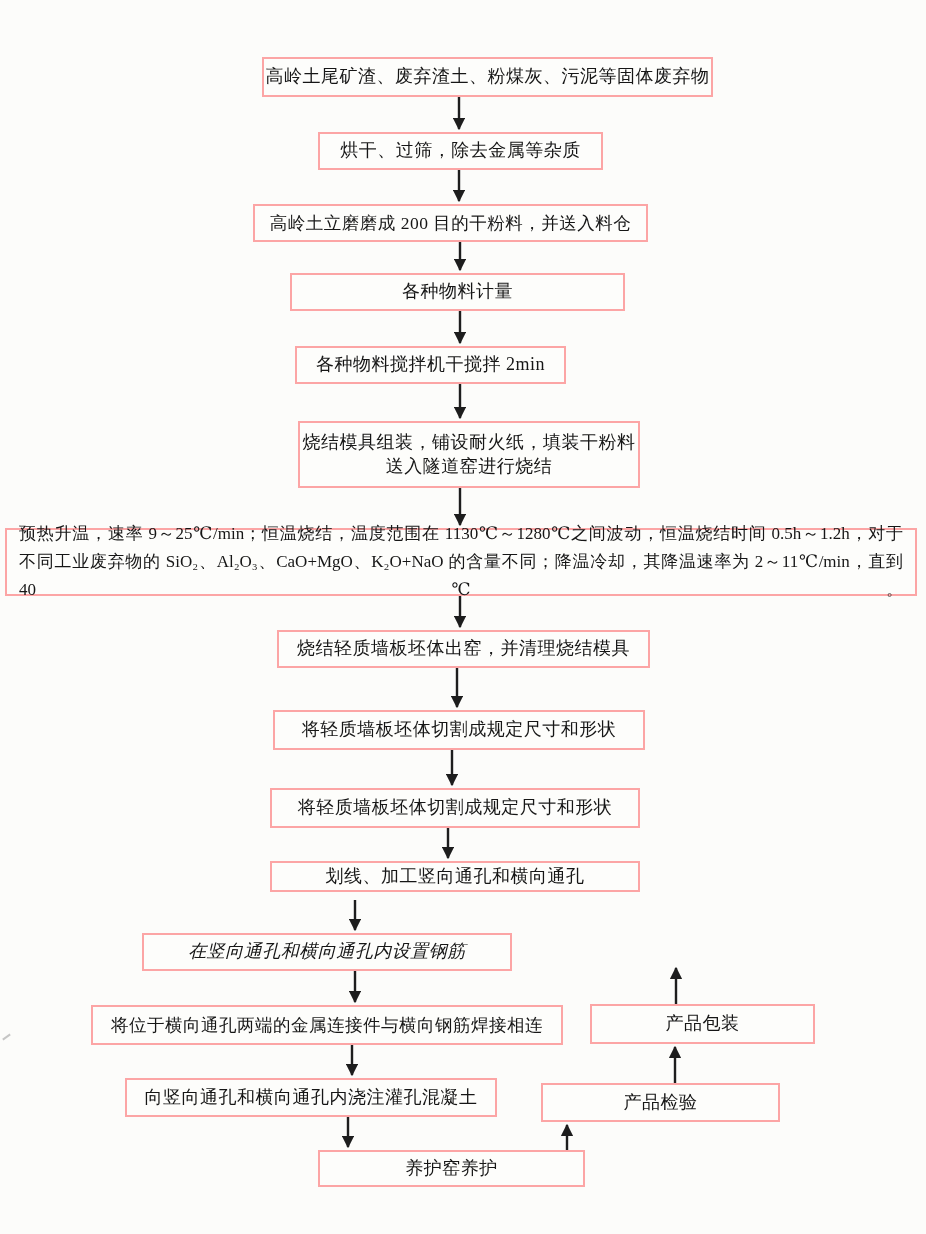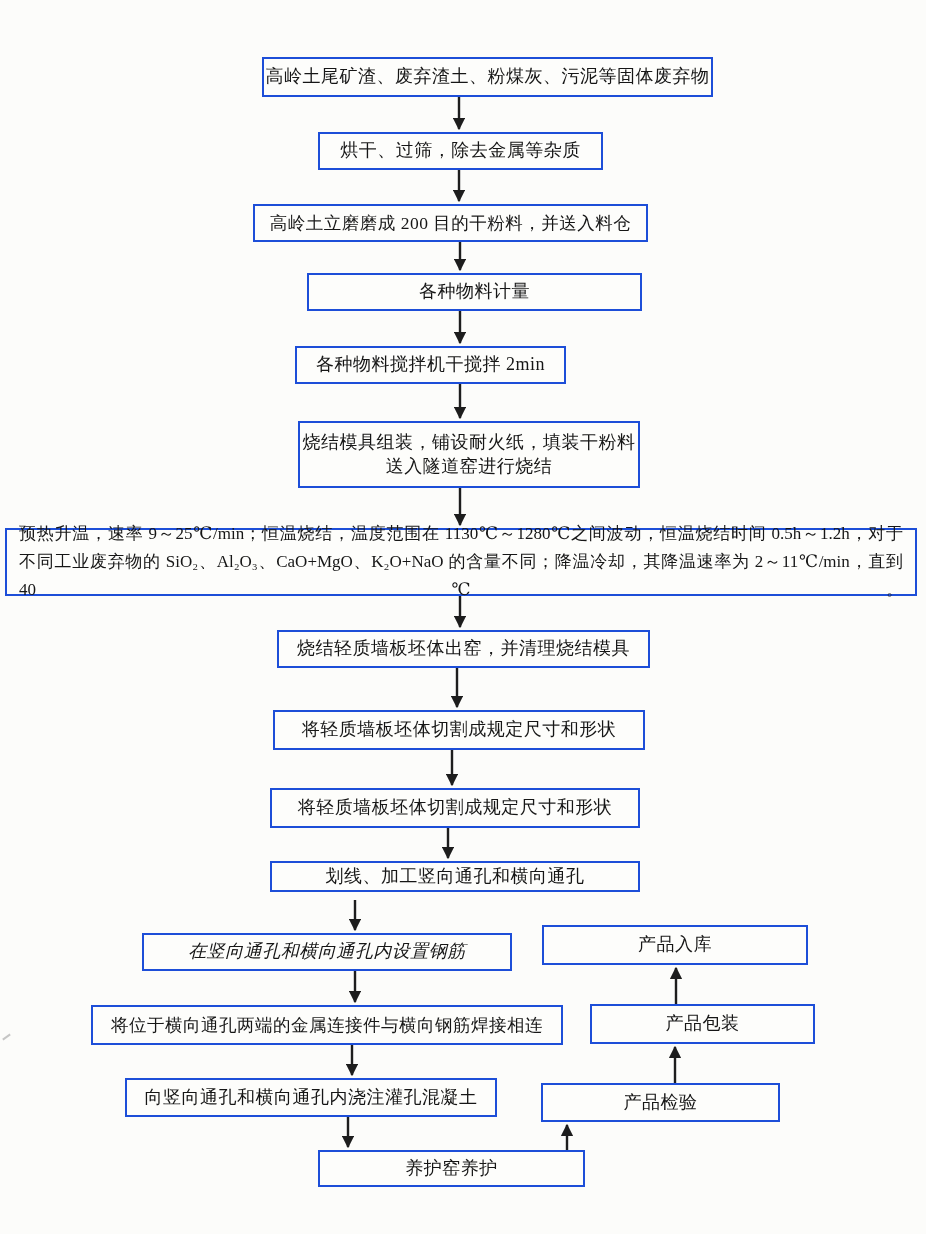--- a/index.html
+++ b/index.html
@@ -3,30 +3,30 @@
 <meta charset="utf-8">
 <style>
   html,body{margin:0;padding:0;background:#ffffff;}
   .canvas{
     position:relative;width:926px;height:1234px;background:#fcfcfa;
     font-family:"Liberation Serif","DejaVu Serif",serif;color:#161616;
     overflow:hidden;
   }
   .arrows{position:absolute;left:0;top:0;width:926px;height:1234px;}
   .node{
-    position:absolute;box-sizing:border-box;border:2px solid #1d4ed8;background:#fdfdfb;
+    position:absolute;box-sizing:border-box;border:2px solid #fca5a5;background:#fdfdfb;
     display:flex;flex-direction:column;align-items:center;justify-content:center;
     text-align:center;font-size:18px;line-height:1.3;letter-spacing:0.5px;
   }
   .node .ln{width:100%;}
   
   #n1 {left:262px;top:57px;  width:451px;height:40px;}
   #n2 {left:318px;top:132px; width:285px;height:38px;}
   #n3 {left:253px;top:204px; width:395px;height:38px;font-size:17.5px;}
-  #n4 {left:307px;top:273px; width:335px;height:38px;}
+  #n4 {left:290px;top:273px; width:335px;height:38px;}
   #n5 {left:295px;top:346px; width:271px;height:38px;}
   #n6 {left:298px;top:421px; width:342px;height:67px;justify-content:center;}
   #n7 {left:5px;  top:528px; width:912px;height:68px;
        padding:4px 12px;font-size:17px;line-height:28px;letter-spacing:0;
        align-items:stretch;text-align:left;}
   #n7 .ln{text-align:justify;text-align-last:justify;}
   #n8 {left:277px;top:630px; width:373px;height:38px;}
   #n9 {left:273px;top:710px; width:372px;height:40px;}
   #n10{left:270px;top:788px; width:370px;height:40px;}
   #n11{left:270px;top:861px; width:370px;height:31px;}
@@ -116,23 +116,20 @@
   <div class="node" id="n13">
       <span class="ln">将位于横向通孔两端的金属连接件与横向钢筋焊接相连</span>
     </div>
   <div class="node" id="n14">
       <span class="ln">向竖向通孔和横向通孔内浇注灌孔混凝土</span>
     </div>
   <div class="node" id="n15">
       <span class="ln">养护窑养护</span>
     </div>
 
-  <div class="node" id="n16">
-      <span class="ln">产品入库</span>
-    </div>
   <div class="node" id="n17">
       <span class="ln">产品包装</span>
     </div>
   <div class="node" id="n18">
       <span class="ln">产品检验</span>
     </div>
 
   <div class="speck"></div>
 </div>
 

